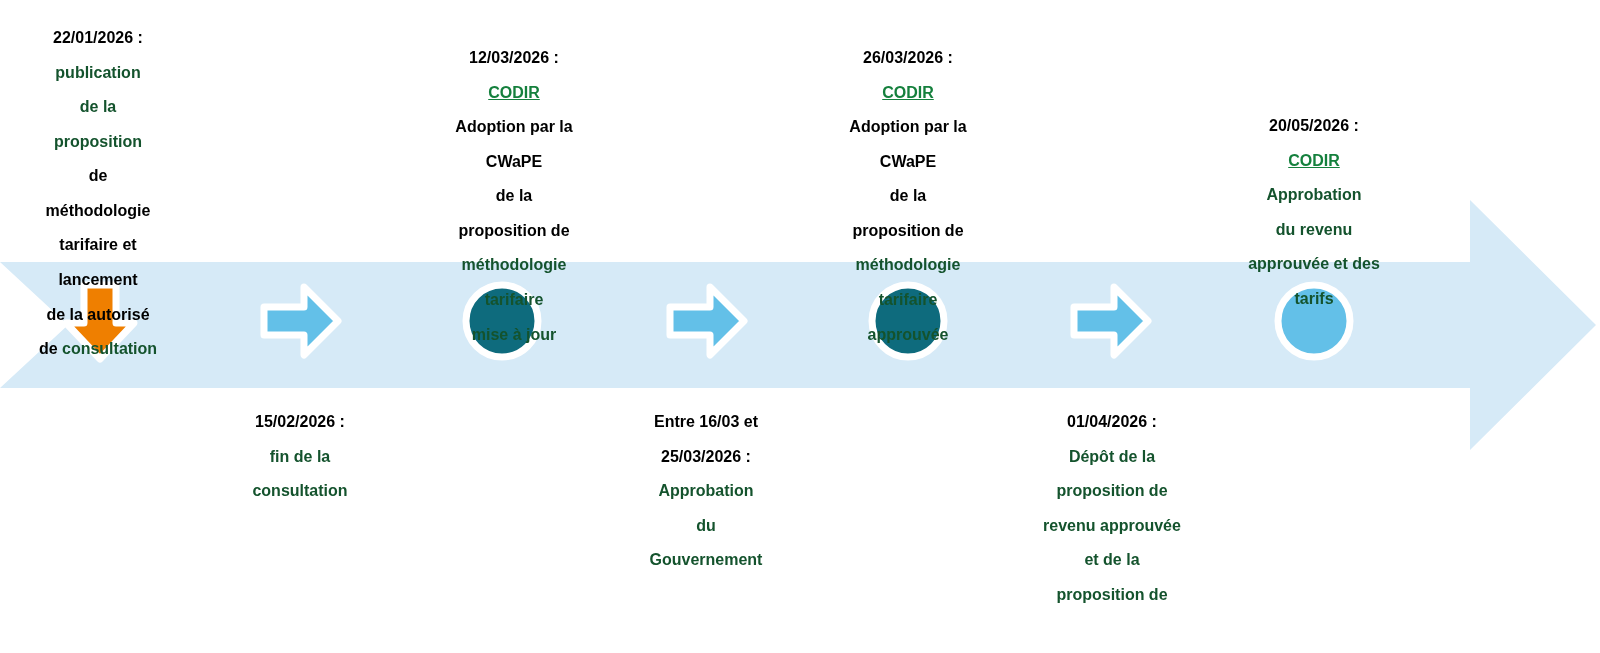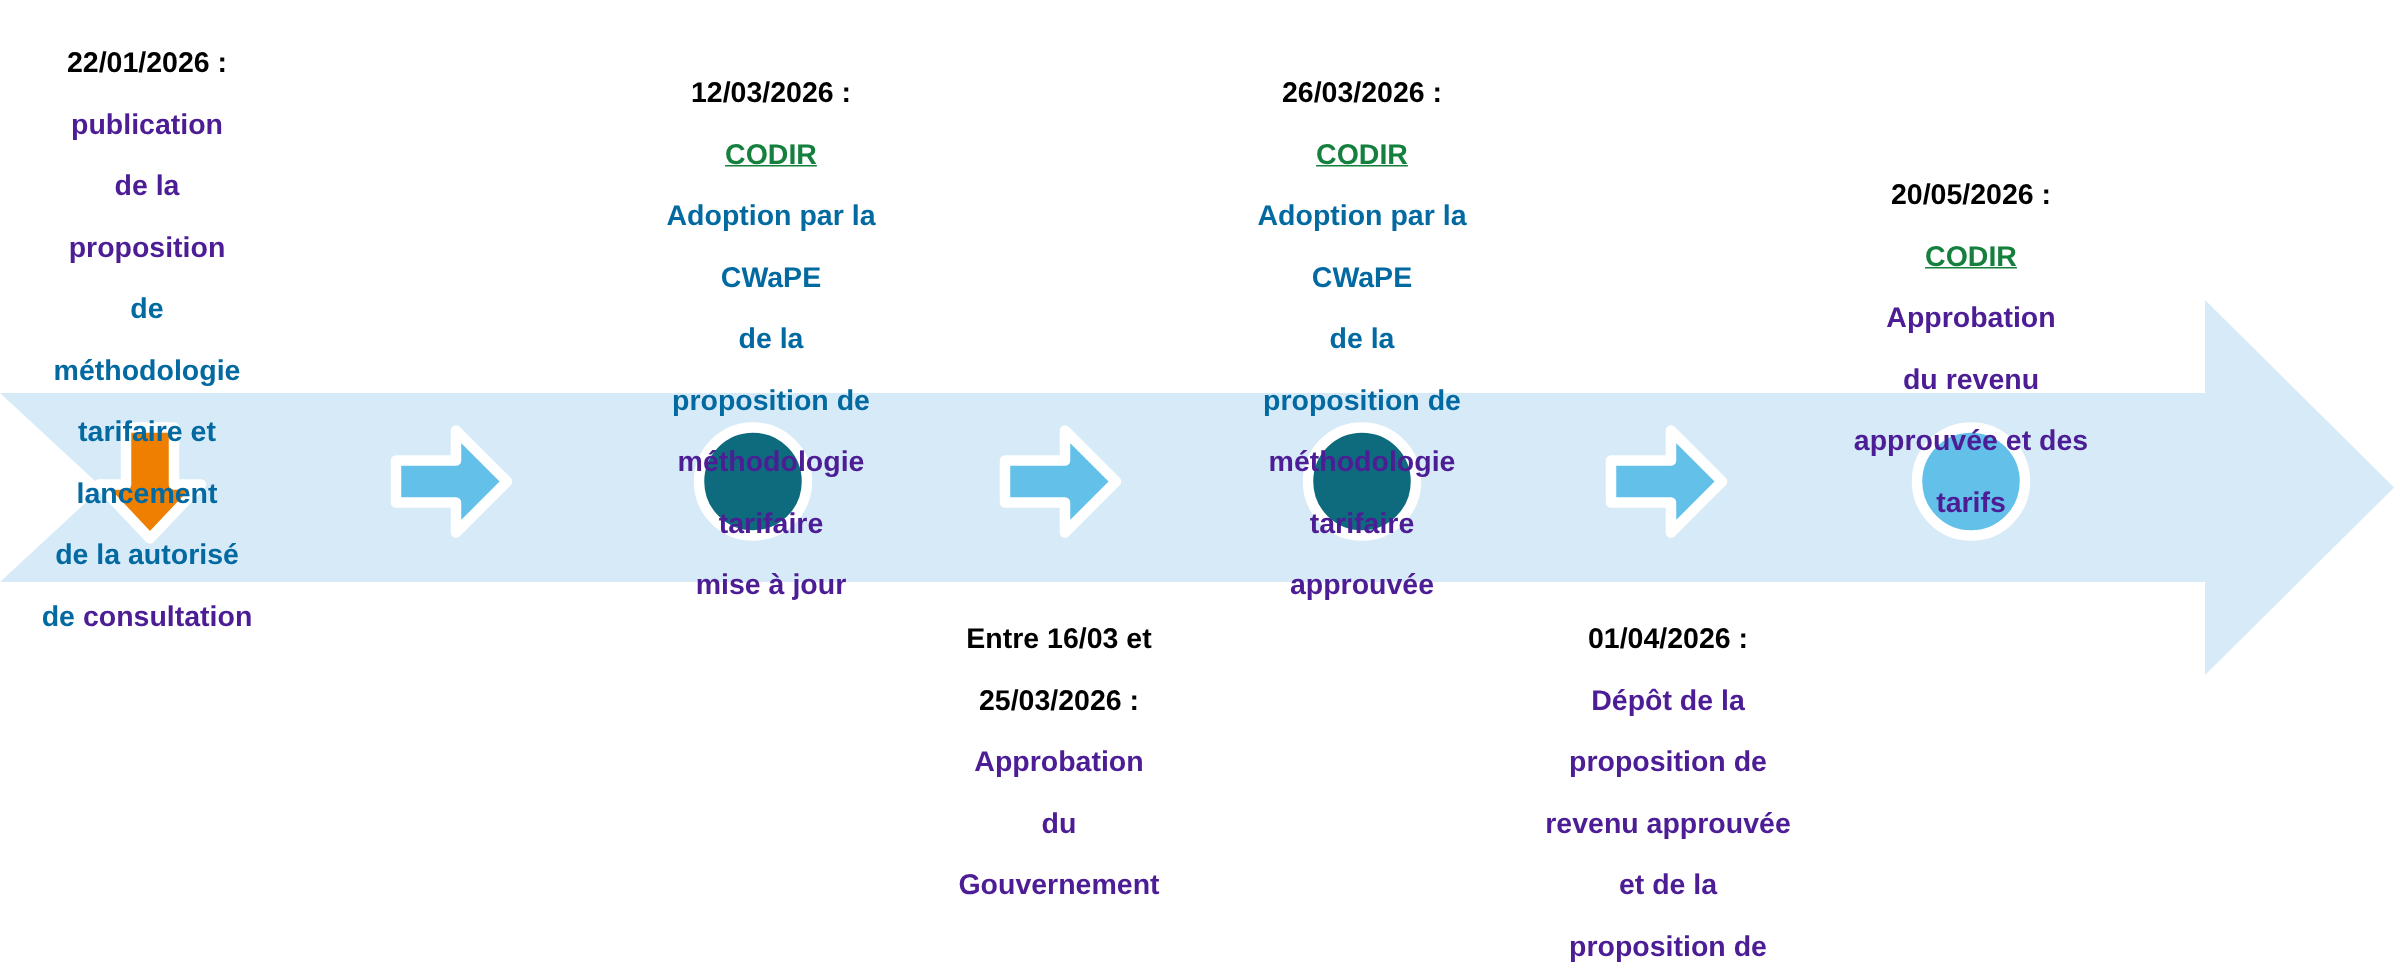--- a/index.html
+++ b/index.html
@@ -33,36 +33,36 @@
     top: 279px;
     width: 84px;
     height: 84px;
   }
 
   
   .label {
     position: absolute;
     text-align: center;
     line-height: 1.08;
-    font-size: 19px;
+    font-size: 16px;
     font-weight: bold;
     color: #000000;
     white-space: pre-line;
   }
   .label .date {
     color: #000000;
   }
   .label .accent {
-    color: #4c1d95;
+    color: #14532d;
   }
   .label .accent-u {
     color: #15803d;
     text-decoration: underline;
   }
-  .label .blk { color: #0369a1; }
+  .label .blk { color: #000000; }
 
   .label-top { }
   .label-bottom { }
 
   .ln { display: block; }
 </style>
 </head>
 <body>
 
 <div id="stage">
@@ -141,20 +141,25 @@
 
   <div class="label label-top" style="left:1212px; top:100px; width:204px;">
     <span class="ln date">20/05/2026 :</span>
     <span class="ln"><span class="accent-u">CODIR</span></span>
     <span class="ln accent">Approbation</span>
     <span class="ln accent">du revenu</span>
     <span class="ln accent">approuvée et des</span>
     <span class="ln accent">tarifs</span>
   </div>
 
+  <div class="label label-bottom" style="left:200px; top:396px; width:200px;">
+    <span class="ln date">15/02/2026 :</span>
+    <span class="ln accent">fin de la</span>
+    <span class="ln accent">consultation</span>
+  </div>
 
   <div class="label label-bottom" style="left:606px; top:396px; width:200px;">
     <span class="ln date">Entre 16/03 et</span>
     <span class="ln date">25/03/2026 :</span>
     <span class="ln accent">Approbation</span>
     <span class="ln accent">du</span>
     <span class="ln accent">Gouvernement</span>
   </div>
 
   <div class="label label-bottom" style="left:1010px; top:396px; width:204px;">

